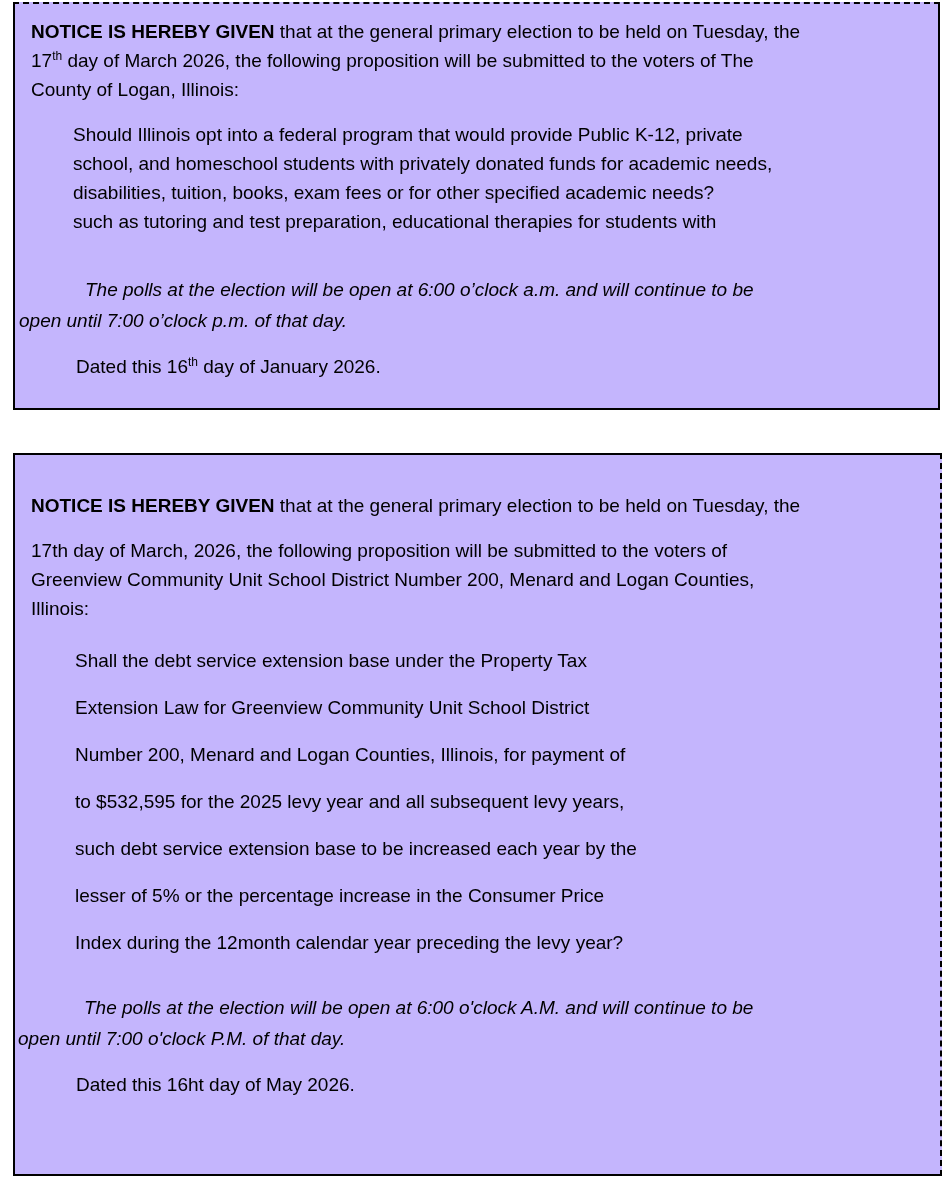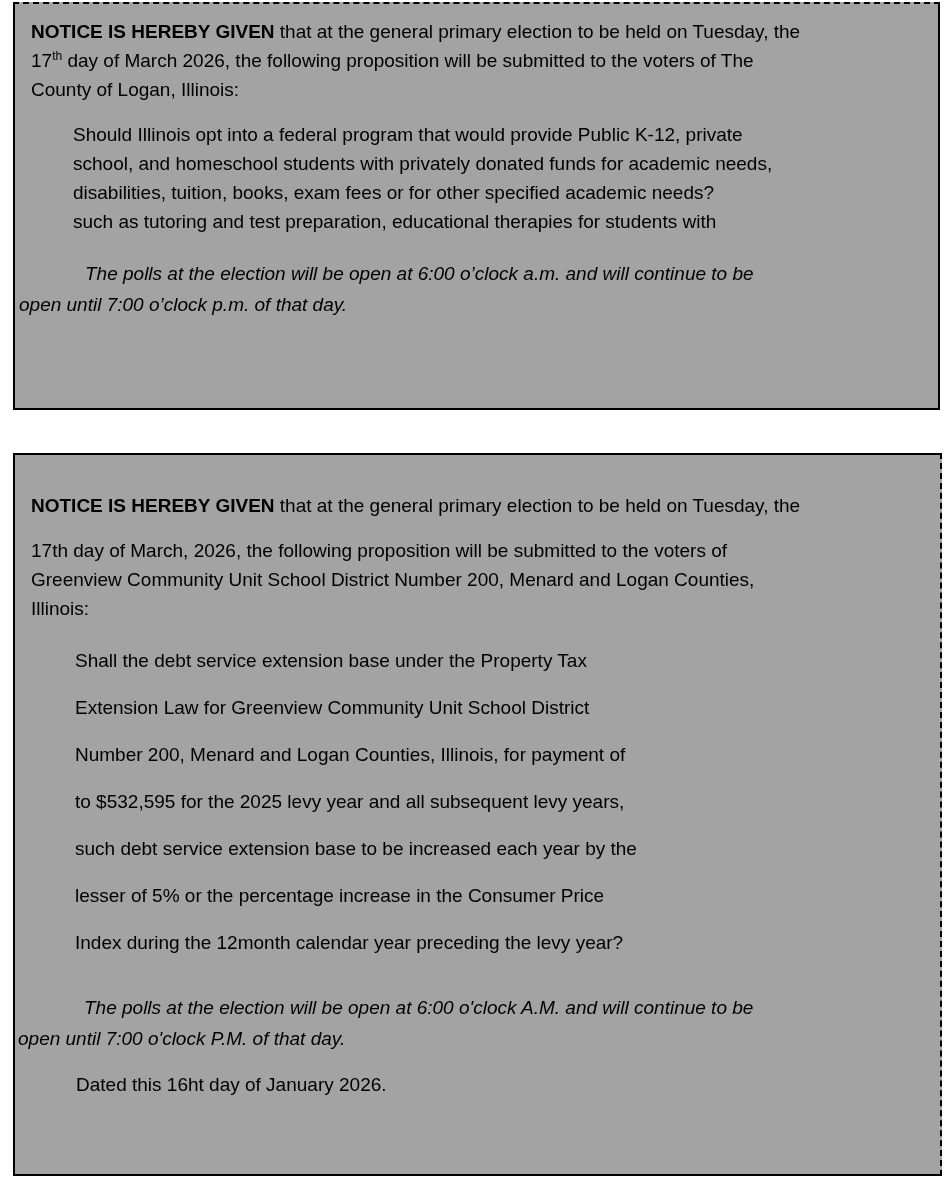--- a/index.html
+++ b/index.html
@@ -13,21 +13,21 @@
     height: 1181px;
     font-family: "Liberation Sans", sans-serif;
     color: #000000;
     font-size: 19px;
     overflow: hidden;
   }
   .notice-box {
     position: absolute;
     box-sizing: border-box;
     border: 2px solid #000000;
-    background: #a3a3a3;
+    background: #c4b5fd;
   }
   #box-county {
     left: 13px;
     top: 2px;
     width: 927px;
     height: 408px;
     border-top-style: dashed;
     padding: 13px 14px 0 16px;
   }
   #box-district {
@@ -39,21 +39,21 @@
     padding: 36px 14px 0 16px;
   }
   .ln {
     white-space: nowrap;
     line-height: 29px;
   }
   .para {
     margin: 0 0 16px 0;
   }
   .blockquote {
-    margin: 0 0 22px 42px;
+    margin: 0 0 38px 42px;
   }
   .blockquote-double {
     margin: 14px 0 0 44px;
   }
   .blockquote-double .ln {
     line-height: 47px;
   }
   .polls-para {
     margin-left: -12px;
   }
@@ -100,20 +100,23 @@
     <div class="ln">school, and homeschool students with privately donated funds for academic needs,</div>
     <div class="ln">disabilities, tuition, books, exam fees or for other specified academic needs?</div>
     <div class="ln">such as tutoring and test preparation, educational therapies for students with</div>
   </div>
 
   <div class="para polls-para">
     <div class="ln ln-first">The polls at the election will be open at 6:00 o’clock a.m. and will continue to be</div>
     <div class="ln">open until 7:00 o’clock p.m. of that day.</div>
   </div>
 
+  <div class="dated-para">
+    <span class="ln"><span>Dated this 16</span><sup>th</sup><span> day of January 2026.</span></span>
+  </div>
 </section>
 
 <section class="notice-box" id="box-district">
   <div class="para para-intro-first">
     <div class="ln"><b>NOTICE IS HEREBY GIVEN</b><span> that at the general primary election to be held on Tuesday, the</span></div>
   </div>
   <div class="para" style="margin-bottom:0;">
     <div class="ln">17th day of March, 2026, the following proposition will be submitted to the voters of</div>
     <div class="ln">Greenview Community Unit School District Number 200, Menard and Logan Counties,</div>
     <div class="ln">Illinois:</div>
@@ -128,15 +131,15 @@
     <div class="ln">lesser of 5% or the percentage increase in the Consumer Price</div>
     <div class="ln">Index during the 12month calendar year preceding the levy year?</div>
   </div>
 
   <div class="para polls-para">
     <div class="ln ln-first">The polls at the election will be open at 6:00 o'clock A.M. and will continue to be</div>
     <div class="ln">open until 7:00 o'clock P.M. of that day.</div>
   </div>
 
   <div class="dated-para">
-    <span class="ln">Dated this 16ht day of January 2026.</span>
+    <span class="ln">Dated this 16ht day of May 2026.</span>
   </div>
 </section>
 
 </body></html>

